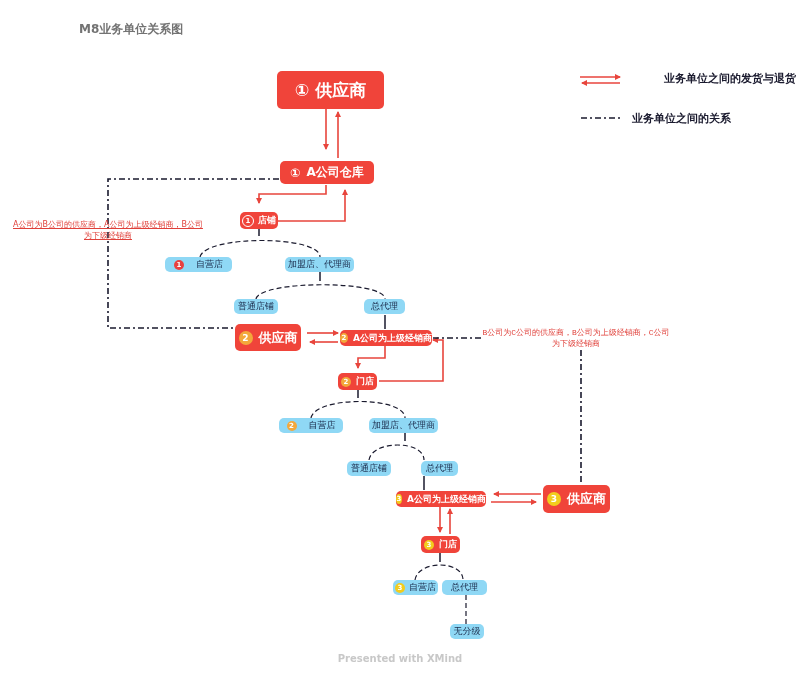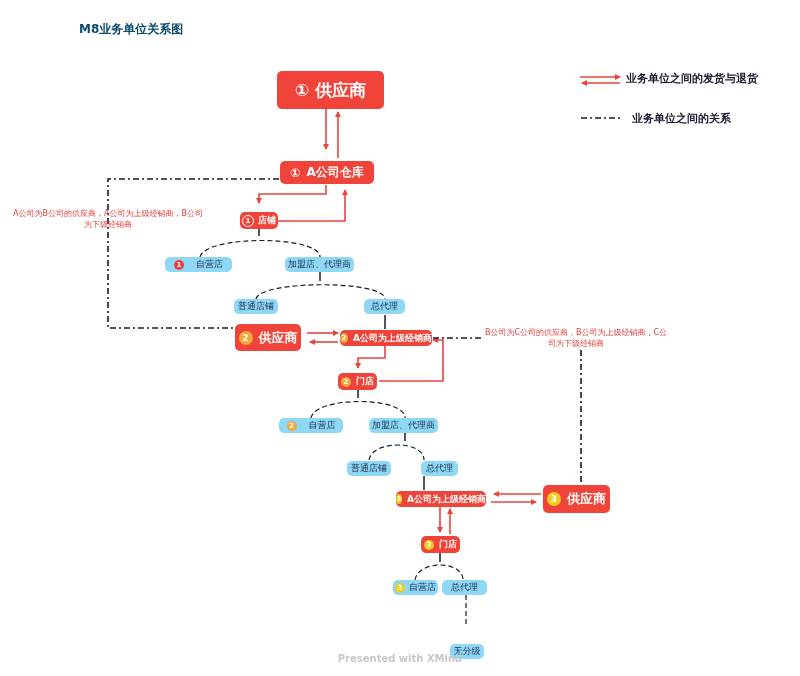--- a/index.html
+++ b/index.html
@@ -1,19 +1,19 @@
 <!DOCTYPE html>
 <html><head>
 <meta charset="utf-8">
 <style>
   html, body { margin:0; padding:0; background:#ffffff; }
   body { width:800px; height:676px; position:relative; overflow:hidden;
          font-family:"DejaVu Sans", sans-serif; }
   #canvas { position:absolute; left:0; top:0; }
-  .title { position:absolute; left:79px; top:21px; font-size:12px; font-weight:bold; color:#0c4a6e; }
+  .title { position:absolute; left:79px; top:21px; font-size:12px; font-weight:bold; color:#737373; }
   .legend-text { position:absolute; font-size:11px; font-weight:bold; color:#1a1a2e; }
   .node { position:absolute; display:flex; align-items:center; justify-content:center;
           box-sizing:border-box; white-space:nowrap; }
   .red { background:#f0443a; color:#fff; border-radius:5px; font-weight:bold; }
   .blue { background:#8fd8f5; color:#1a2a4a; border-radius:5px; font-size:9px; }
   .badge { display:inline-flex; align-items:center; justify-content:center; border-radius:50%;
            font-size:8px; font-weight:bold; }
   .badge-white { border:1.2px solid #fff; color:#fff; width:10px; height:10px; }
   .badge-orange { background:#f3a83b; color:#fff; }
   .badge-yellow { background:#f2cc1d; color:#fff; }
@@ -76,21 +76,21 @@
     <line x1="385" y1="315" x2="385" y2="329"></line>
     <line x1="358" y1="390" x2="358" y2="398"></line>
     <line x1="405" y1="432" x2="405" y2="441"></line>
     <line x1="424" y1="476" x2="424" y2="490"></line>
     <line x1="440" y1="553" x2="440" y2="562"></line>
   </g>
 </svg>
 
 <div class="title">M8业务单位关系图</div>
 
-<div class="legend-text" style="left:626px;top:71px;">业务单位之间的发货与退货</div>
+<div class="legend-text" style="left:664px;top:71px;">业务单位之间的发货与退货</div>
 <div class="legend-text" style="left:632px;top:111px;">业务单位之间的关系</div>
 
 <div class="node red" style="left:277px;top:71px;width:107px;height:38px;font-size:17px;">
   <span style="margin-right:6px;">①</span>
   <span>供应商</span>
 </div>
 <div class="node red" style="left:280px;top:161px;width:94px;height:23px;font-size:12px;">
   <span style="margin-right:6px;">①</span>
   <span>A公司仓库</span>
 </div>
@@ -104,21 +104,21 @@
 </div>
 <div class="node blue" style="left:285px;top:257px;width:69px;height:15px;">
   <span>加盟店、代理商</span>
 </div>
 <div class="node blue" style="left:234px;top:299px;width:44px;height:15px;">
   <span>普通店铺</span>
 </div>
 <div class="node blue" style="left:364px;top:299px;width:41px;height:15px;">
   <span>总代理</span>
 </div>
-<div class="note" style="left:12px;top:208px;width:192px;">A公司为B公司的供应商，A公司为上级经销商，B公司为下级经销商</div>
+<div class="note" style="left:12px;top:219px;width:192px;text-decoration:underline;">A公司为B公司的供应商，A公司为上级经销商，B公司为下级经销商</div>
 
 <div class="node red" style="left:235px;top:324px;width:66px;height:27px;font-size:13px;">
   <span class="badge badge-orange" style="width:14px;height:14px;font-size:9px;margin-right:6px;">2</span>
   <span>供应商</span>
 </div>
 <div class="node red" style="left:340px;top:330px;width:92px;height:16px;font-size:9px;">
   <span class="badge badge-orange" style="width:10px;height:10px;font-size:7px;margin-right:5px;">2</span>
   <span>A公司为上级经销商</span>
 </div>
 <div class="node red" style="left:338px;top:373px;width:39px;height:17px;font-size:9px;">
@@ -131,38 +131,38 @@
 </div>
 <div class="node blue" style="left:369px;top:418px;width:69px;height:15px;">
   <span>加盟店、代理商</span>
 </div>
 <div class="node blue" style="left:347px;top:461px;width:44px;height:15px;">
   <span>普通店铺</span>
 </div>
 <div class="node blue" style="left:421px;top:461px;width:37px;height:15px;">
   <span>总代理</span>
 </div>
-<div class="note" style="left:482px;top:327px;width:188px;">B公司为C公司的供应商，B公司为上级经销商，C公司为下级经销商</div>
+<div class="note" style="left:482px;top:327px;width:188px;font-family:Liberation Mono, monospace;">B公司为C公司的供应商，B公司为上级经销商，C公司为下级经销商</div>
 
 <div class="node red" style="left:396px;top:491px;width:90px;height:16px;font-size:9px;">
   <span class="badge badge-yellow" style="width:10px;height:10px;font-size:7px;margin-right:5px;">3</span>
   <span>A公司为上级经销商</span>
 </div>
 <div class="node red" style="left:543px;top:485px;width:67px;height:28px;font-size:13px;">
   <span class="badge badge-yellow" style="width:14px;height:14px;font-size:9px;margin-right:6px;">3</span>
   <span>供应商</span>
 </div>
 <div class="node red" style="left:421px;top:536px;width:39px;height:17px;font-size:9px;">
   <span class="badge badge-yellow" style="width:10px;height:10px;font-size:7px;margin-right:5px;">3</span>
   <span>门店</span>
 </div>
 <div class="node blue" style="left:393px;top:580px;width:45px;height:15px;">
   <span class="badge badge-yellow" style="width:10px;height:10px;font-size:7px;margin-right:4px;">3</span>
   <span>自营店</span>
 </div>
 <div class="node blue" style="left:442px;top:580px;width:45px;height:15px;">
   <span>总代理</span>
 </div>
-<div class="node blue" style="left:450px;top:624px;width:34px;height:15px;margin-top:20px;">
+<div class="node blue" style="left:450px;top:624px;width:34px;height:15px;">
   <span>无分级</span>
 </div>
 
 <div class="footer">Presented with XMind</div>
 
 </body></html>

